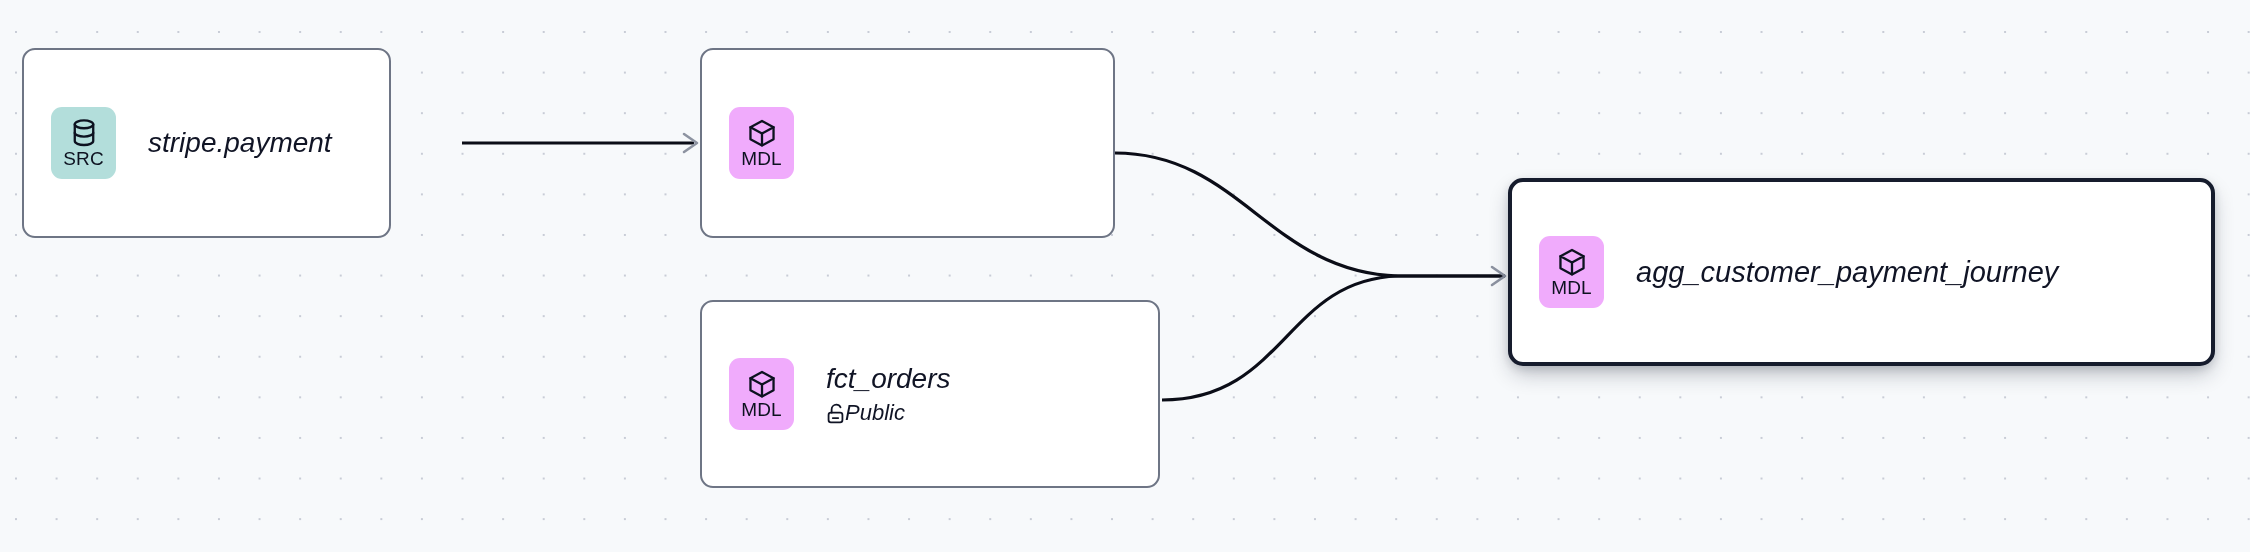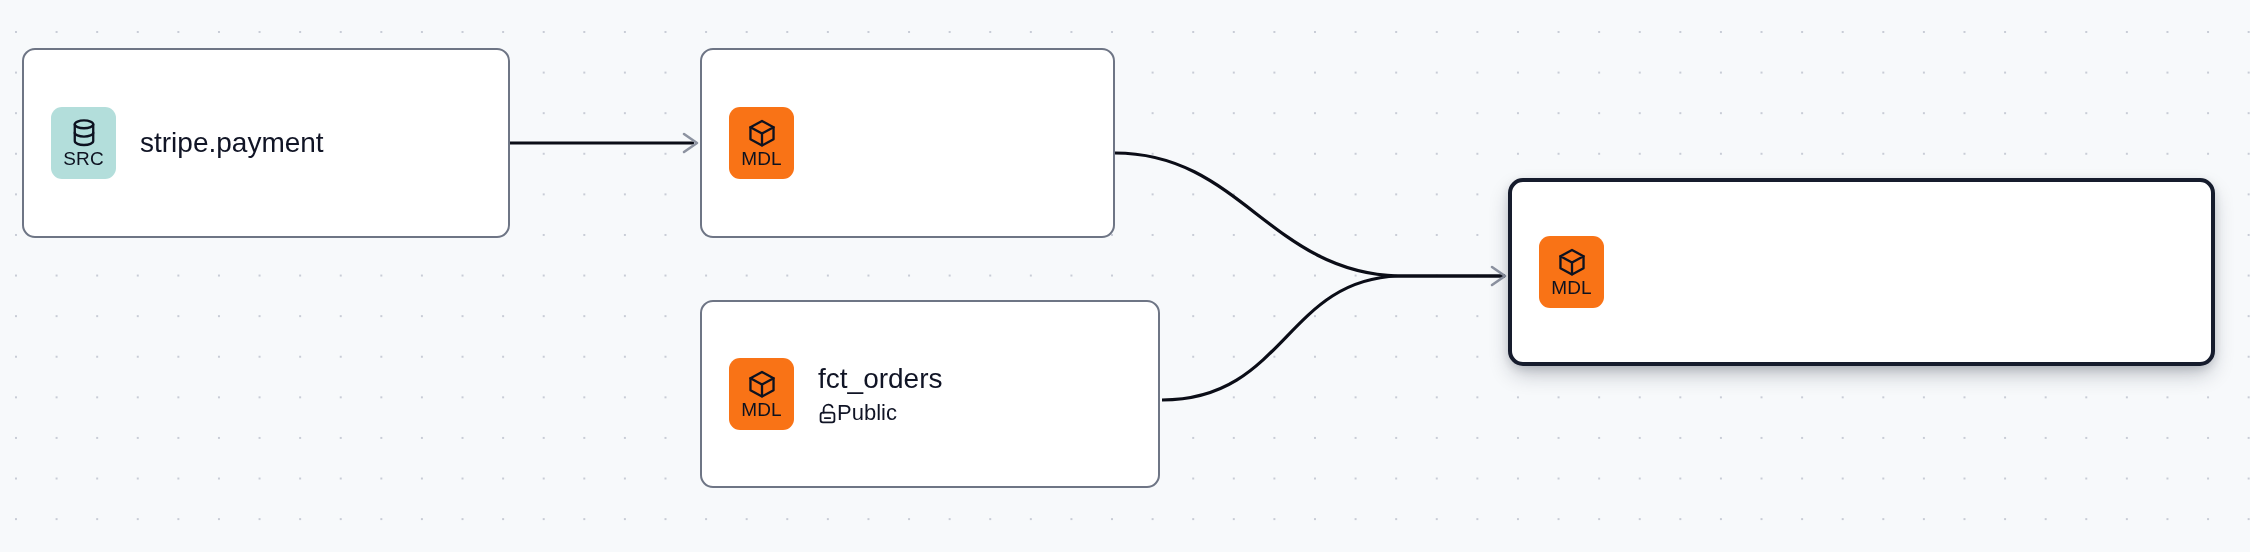--- a/index.html
+++ b/index.html
@@ -72,61 +72,62 @@
     width: 65px;
     height: 72px;
     border-radius: 11px;
     display: flex;
     flex-direction: column;
     align-items: center;
     justify-content: center;
     gap: 1px;
   }
   .badge.src { background: #b3dedb; }
-  .badge.mdl { background: #f97316; }
+  .badge.mdl { background: #f0abfc; }
   .badge .glyph {
     display: block;
     height: 30px;
     line-height: 0;
   }
   .badge .badge-text {
     font-size: 19px;
     line-height: 20px;
     color: #0d1220;
     letter-spacing: 0.2px;
     font-family: "Liberation Sans", "DejaVu Sans", sans-serif;
   }
 
   .node-body {
-    margin-left: 24px;
+    margin-left: 32px;
     display: flex;
     flex-direction: column;
     justify-content: center;
     gap: 6px;
     min-width: 0;
+    font-style: italic;
   }
   .node-title {
     font-size: 28px;
     line-height: 32px;
     color: #101425;
     white-space: nowrap;
   }
   .node.selected .node-title { font-size: 29px; }
 
   .node-sub {
     display: flex;
     align-items: center;
     font-size: 22px;
     line-height: 24px;
     color: #101425;
   }
   .node-sub .lock-glyph { display: block; line-height: 0; }
 
   
-  #node-stripe-payment      { left: 22px;   top: 48px;  width: 488px; height: 190px; }
+  #node-stripe-payment      { left: 22px;   top: 48px;  width: 369px; height: 190px; }
   #node-stg-payments        { left: 700px;  top: 48px;  width: 415px; height: 190px; }
   #node-fct-orders          { left: 700px;  top: 300px; width: 460px; height: 188px; }
   #node-agg-customer        { left: 1508px; top: 178px; width: 707px; height: 188px; }
 </style>
 </head>
 <body>
 
 <div id="canvas">
 
   <svg id="edges" viewBox="0 0 2250 552" width="2250" height="552" xmlns="http://www.w3.org/2000/svg">
@@ -210,15 +211,18 @@
         <svg width="30" height="30" viewBox="0 0 26 26" xmlns="http://www.w3.org/2000/svg">
           <g fill="none" stroke="#0d1220" stroke-width="2" stroke-linecap="round" stroke-linejoin="round">
             <path d="M13 2.6 L 23 8 L 13 13.4 L 3 8 Z"></path>
             <path d="M3 8 V 18.4 L 13 23.8 L 23 18.4 V 8"></path>
             <path d="M13 13.4 V 23.8"></path>
           </g>
         </svg>
       </span>
       <span class="badge-text">MDL</span>
     </div>
+    <div class="node-body">
+      <div class="node-title">agg_customer_payment_journey</div>
+    </div>
   </div>
 
 </div>
 
 </body></html>

